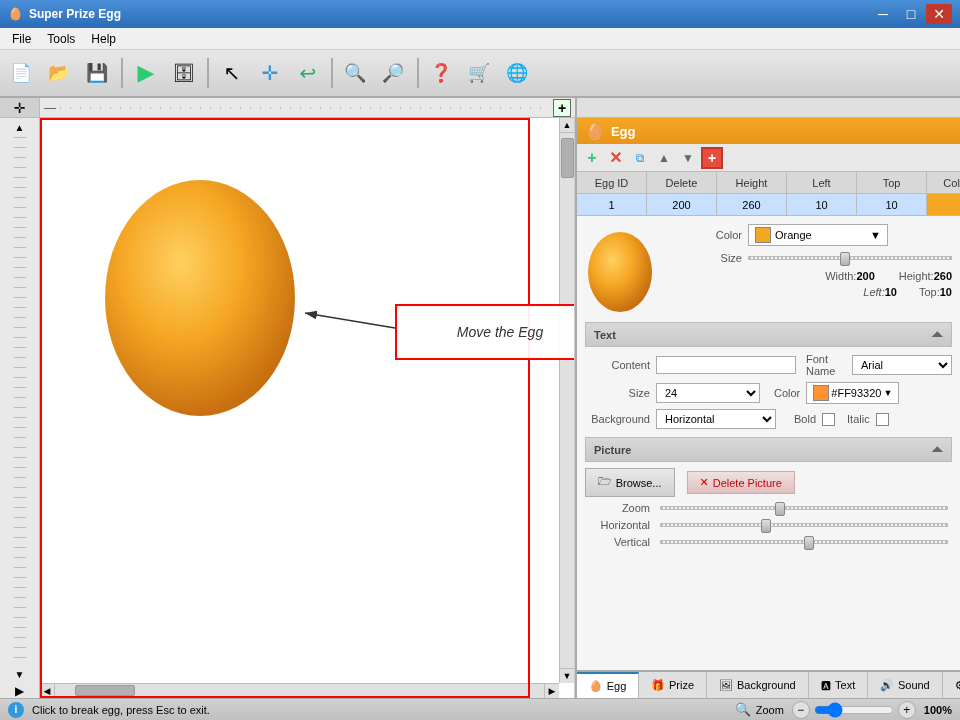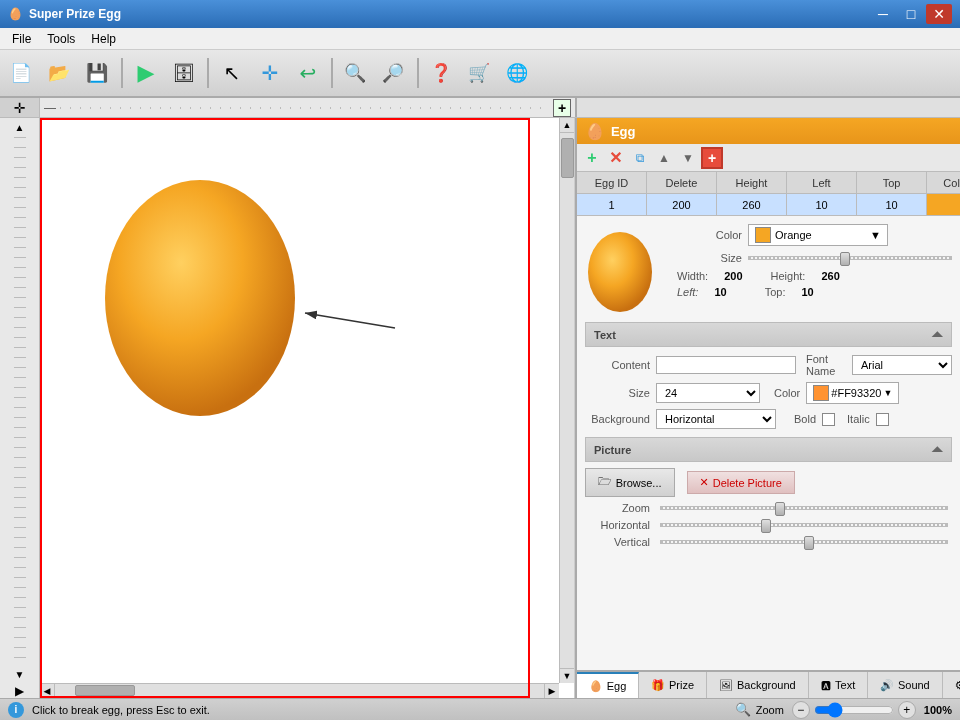--- a/index.html
+++ b/index.html
@@ -246,21 +246,21 @@
       position: absolute;
       top: -5px;
       left: 50%;
       width: 10px; height: 14px;
       background: linear-gradient(to bottom, #e0e0e0, #b0b0b0);
       border: 1px solid #888;
       border-radius: 2px;
       cursor: pointer;
     }
 
-    .size-row { display: flex; gap: 16px; margin-bottom: 4px; }
+    .size-row { display: flex; margin-bottom: 4px; justify-content: flex-end; }
 
     
     .section-header {
       background: linear-gradient(to bottom, #d8d8d8, #c8c8c8);
       padding: 3px 8px;
       font-size: 11px;
       font-weight: bold;
       color: #444;
       display: flex;
       align-items: center;
@@ -429,20 +429,23 @@
         <defs>
           <radialGradient id="eggGrad" cx="40%" cy="35%" r="65%">
             <stop offset="0%" style="stop-color:#ffd060;stop-opacity:1"></stop>
             <stop offset="50%" style="stop-color:#f5a623;stop-opacity:1"></stop>
             <stop offset="100%" style="stop-color:#c87010;stop-opacity:1"></stop>
           </radialGradient>
         </defs>
         <ellipse cx="100" cy="140" rx="95" ry="118" fill="url(#eggGrad)"></ellipse>
       </svg>
 
+      <div id="move-egg-label" style="position:absolute; top:186px; left:355px; width:210px; height:56px; border:2px solid red; background:rgba(255,255,255,0.92); display:flex; align-items:center; justify-content:center; font-style:italic; font-size:14px; color:#333; z-index:2;">
+        <span>Move the Egg</span>
+      </div>
 
       <svg style="position:absolute; top:0; left:0; width:100%; height:100%; pointer-events:none; z-index:3;" xmlns="http://www.w3.org/2000/svg">
         <defs>
           <marker id="arrowhead" markerWidth="8" markerHeight="6" refX="8" refY="3" orient="auto">
             <polygon points="0 0, 8 3, 0 6" fill="#333"></polygon>
           </marker>
         </defs>
         <line x1="355" y1="210" x2="265" y2="195" stroke="#333" stroke-width="1.5" marker-end="url(#arrowhead)"></line>
       </svg>
 
@@ -526,21 +529,21 @@
               <div class="slider-container">
                 <div class="slider-track" style="flex:1; height:4px; background:repeating-linear-gradient(to right,#bbb 0,#bbb 2px,transparent 2px,transparent 4px); position:relative; border:1px solid #bbb;">
                   <div class="slider-thumb" style="position:absolute; top:-5px; left:45%; width:10px; height:14px; background:linear-gradient(to bottom,#e0e0e0,#b0b0b0); border:1px solid #888; border-radius:2px; cursor:pointer;"></div>
                 </div>
               </div>
             </div>
 
             <div class="size-row">
               <span style="color:#555; font-size:11px;">Width:</span>
               <span style="font-weight:bold; font-size:11px;">200</span>
-              <span style="color:#555; font-size:11px; margin-left:12px;">Height:</span>
+              <span style="color:#555; font-size:11px; margin-left:24px;">Height:</span>
               <span style="font-weight:bold; font-size:11px;">260</span>
             </div>
 
             <div class="size-row">
               <span style="color:#555; font-size:11px;font-style:italic;">Left:</span>
               <span style="font-weight:bold; font-size:11px;">10</span>
               <span style="color:#555; font-size:11px; margin-left:22px;">Top:</span>
               <span style="font-weight:bold; font-size:11px;">10</span>
             </div>
           </div>

